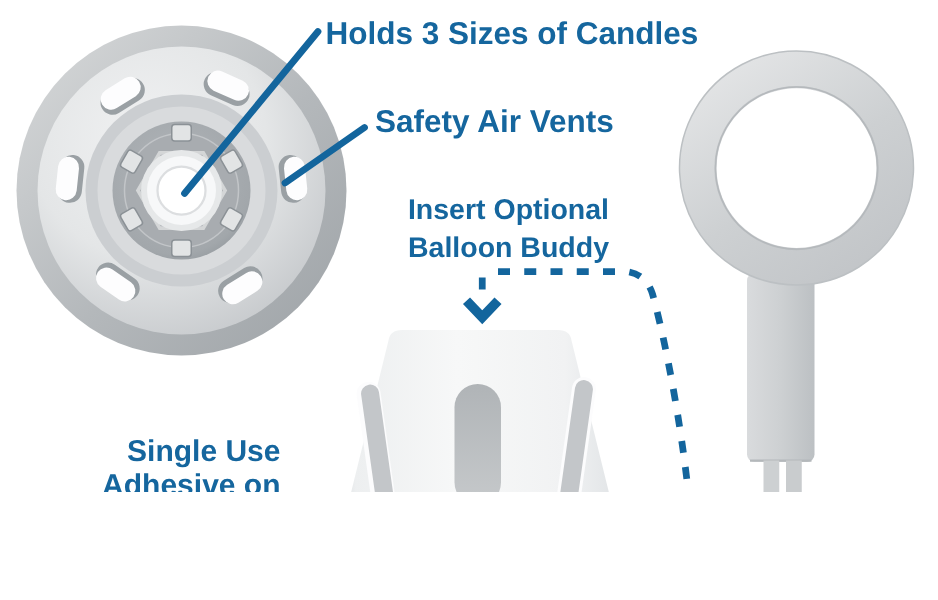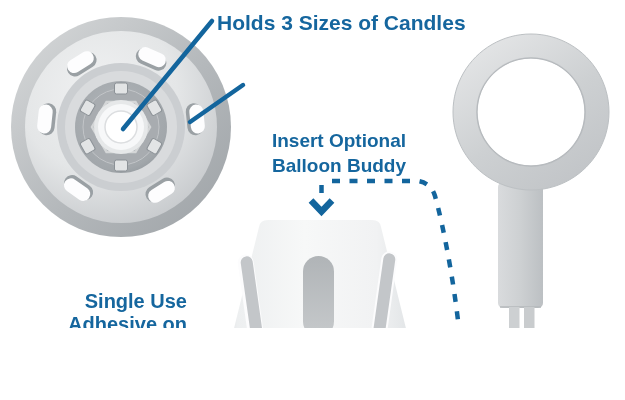--- a/index.html
+++ b/index.html
@@ -160,20 +160,21 @@
       <line x1="190" y1="122" x2="243" y2="85" stroke-width="4.5" stroke-linecap="round"></line>
       <path d="M 99 356 L 138 390 L 320 391" fill="none" stroke-width="5.5" stroke-linejoin="miter"></path>
       <path d="M 332 181 L 418 181 Q 431 183 435 196 C 444 228 458 300 462 364 Q 463 380 477 380 L 508 380 Q 521 380 521 371 L 521 357" fill="none" stroke-width="4.5" stroke-dasharray="8 9.5"></path>
       <line x1="321.5" y1="185" x2="321.5" y2="193" stroke-width="4.5"></line>
       <path d="M 311 200.5 L 321.5 211.5 L 332 200.5" fill="none" stroke-width="6.5" stroke-linejoin="miter"></path>
     </g>
   </svg>
 
   <div class="label label-holds">Holds 3 Sizes of Candles</div>
 
+  <div class="label label-vents">Safety Air Vents</div>
 
   <div class="label label-balloon">Insert Optional
 Balloon Buddy</div>
 
   <div class="label label-adhesive">Single Use
 Adhesive on
 Bottom of Holder</div>
 </div>
 
 </body></html>

